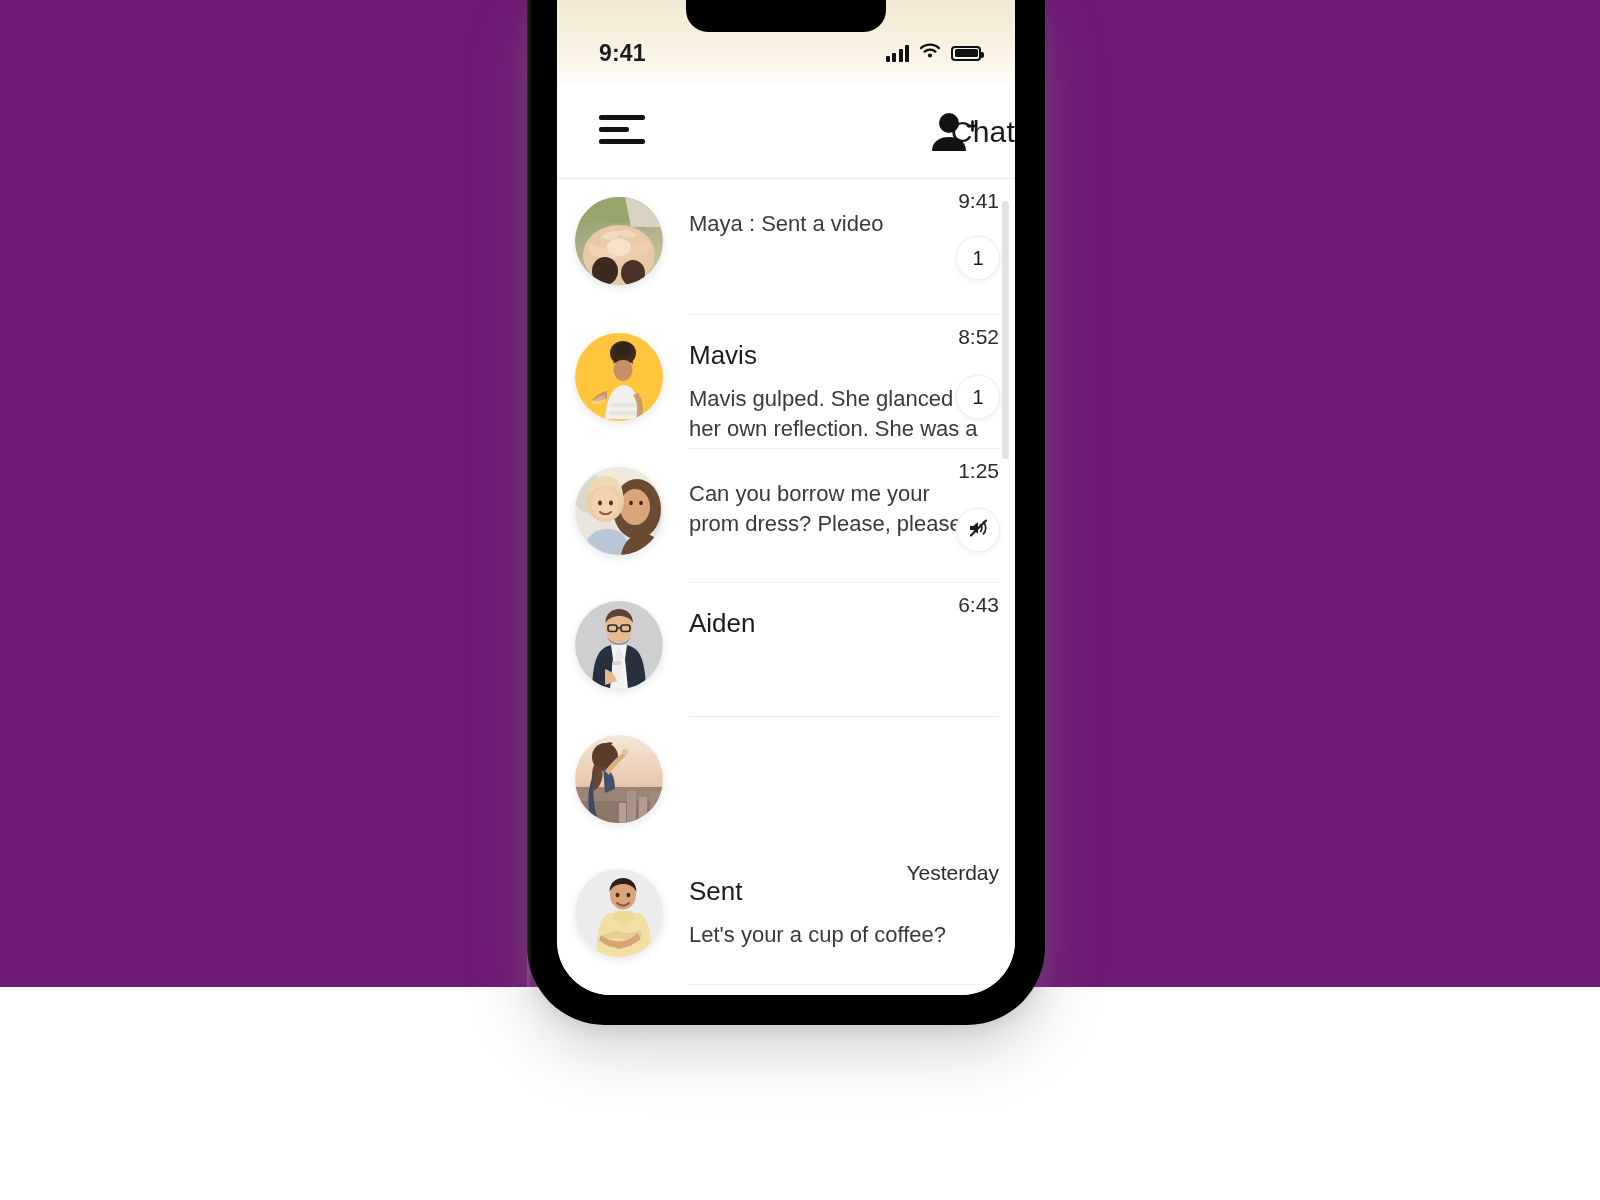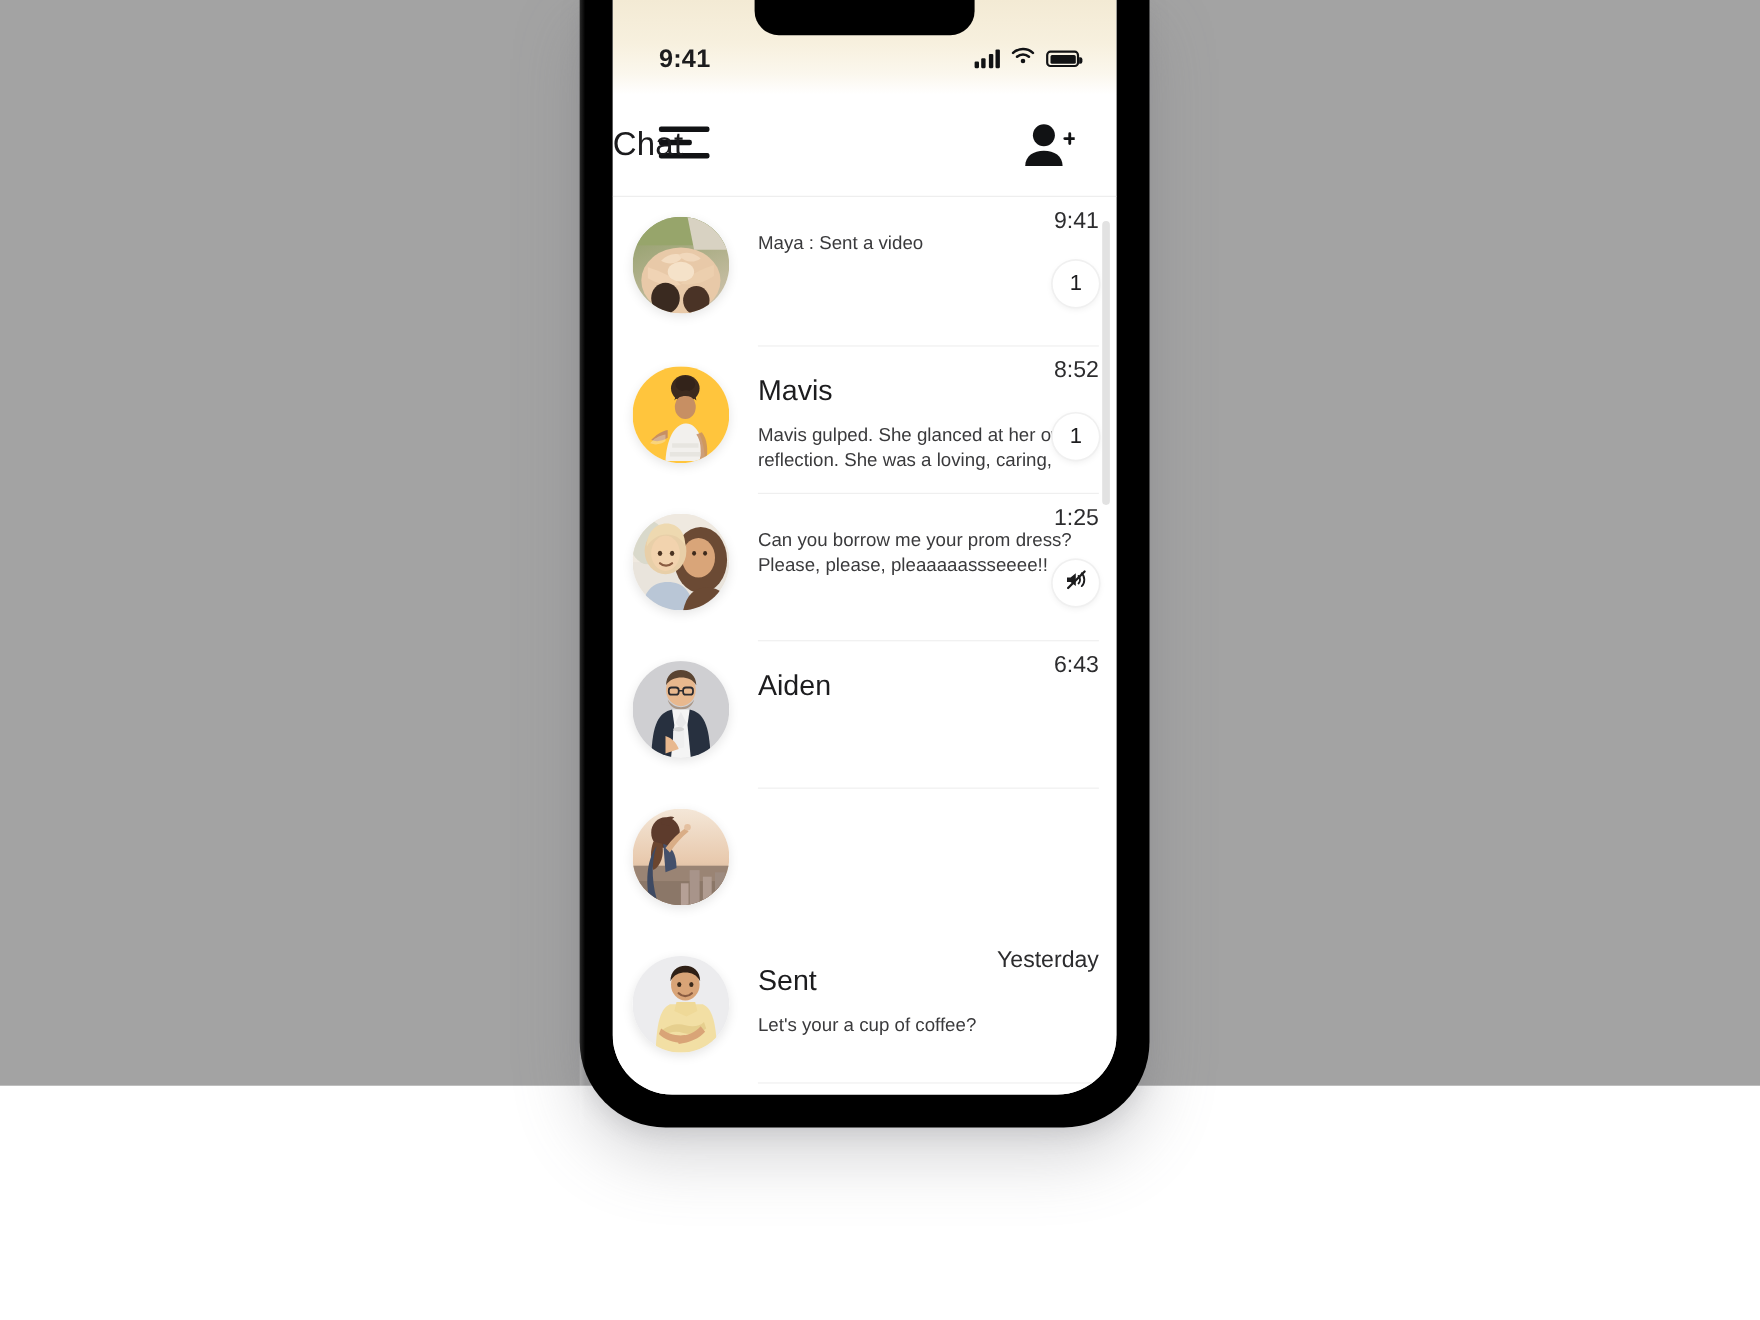--- a/index.html
+++ b/index.html
@@ -10,21 +10,21 @@
     overflow: hidden;
     background: #ffffff;
     font-family: "Liberation Sans", sans-serif;
   }
 
   
   #stage {
     position: relative;
     width: 1600px;
     height: 987px;
-    background: #a3a3a3;
+    background: #701a75;
   }
 
   
   #phone {
     position: absolute;
     left: 527px;
     top: 0px;
     width: 518px;
     height: 1025px;
     background: #000000;
@@ -133,21 +133,21 @@
   }
   #menu-btn b:nth-child(1){ width: 46px; }
   #menu-btn b:nth-child(2){ width: 30px; }
   #menu-btn b:nth-child(3){ width: 46px; margin-bottom:0; }
 
   #nav-title {
     position: absolute;
     left: 0; right: 0;
     top: 50%;
     transform: translateY(-50%);
-    text-align: left;
+    text-align: right;
     font-size: 30px;
     color: #1b1b1d;
     letter-spacing: 0.2px;
   }
   #add-person-btn {
     position: absolute;
     right: 38px;
     top: 50%;
     transform: translateY(-50%);
     width: 50px;
@@ -211,21 +211,21 @@
   .row-time{
     position: absolute;
     right: 0;
     top: 10px;
     font-size: 21px;
     color: #2c2c2e;
     white-space: nowrap;
   }
   .row-msg{
     margin-top: 14px;
-    font-size: 17px;
+    font-size: 22px;
     line-height: 1.36;
     color: #3a3a3c;
     max-width: 292px;
     overflow: hidden;
   }
   .row-msg.clamp2{
     max-height: 60px;
   }
 
   

